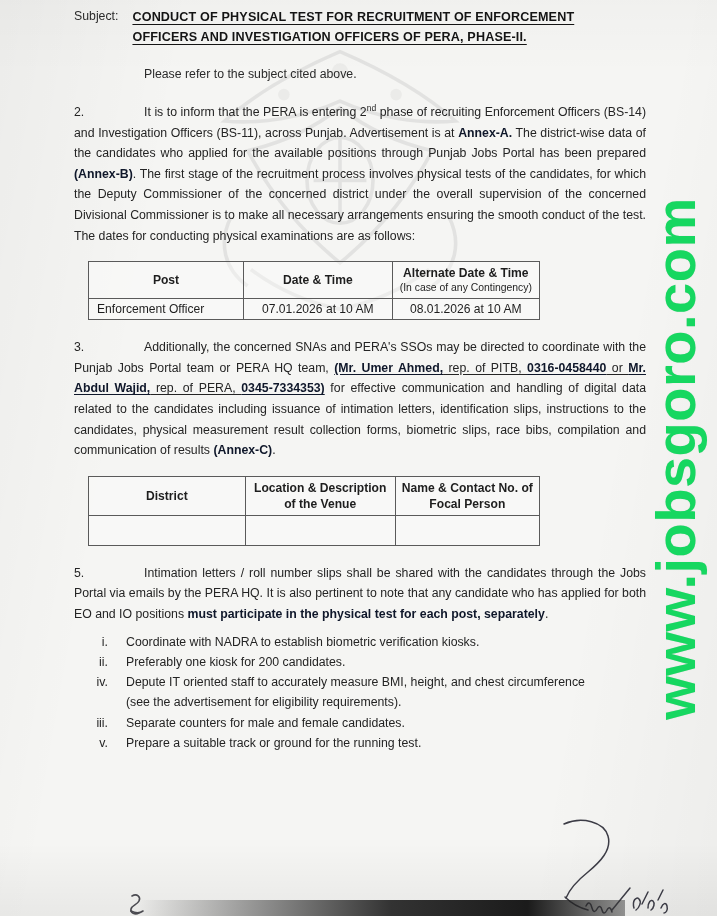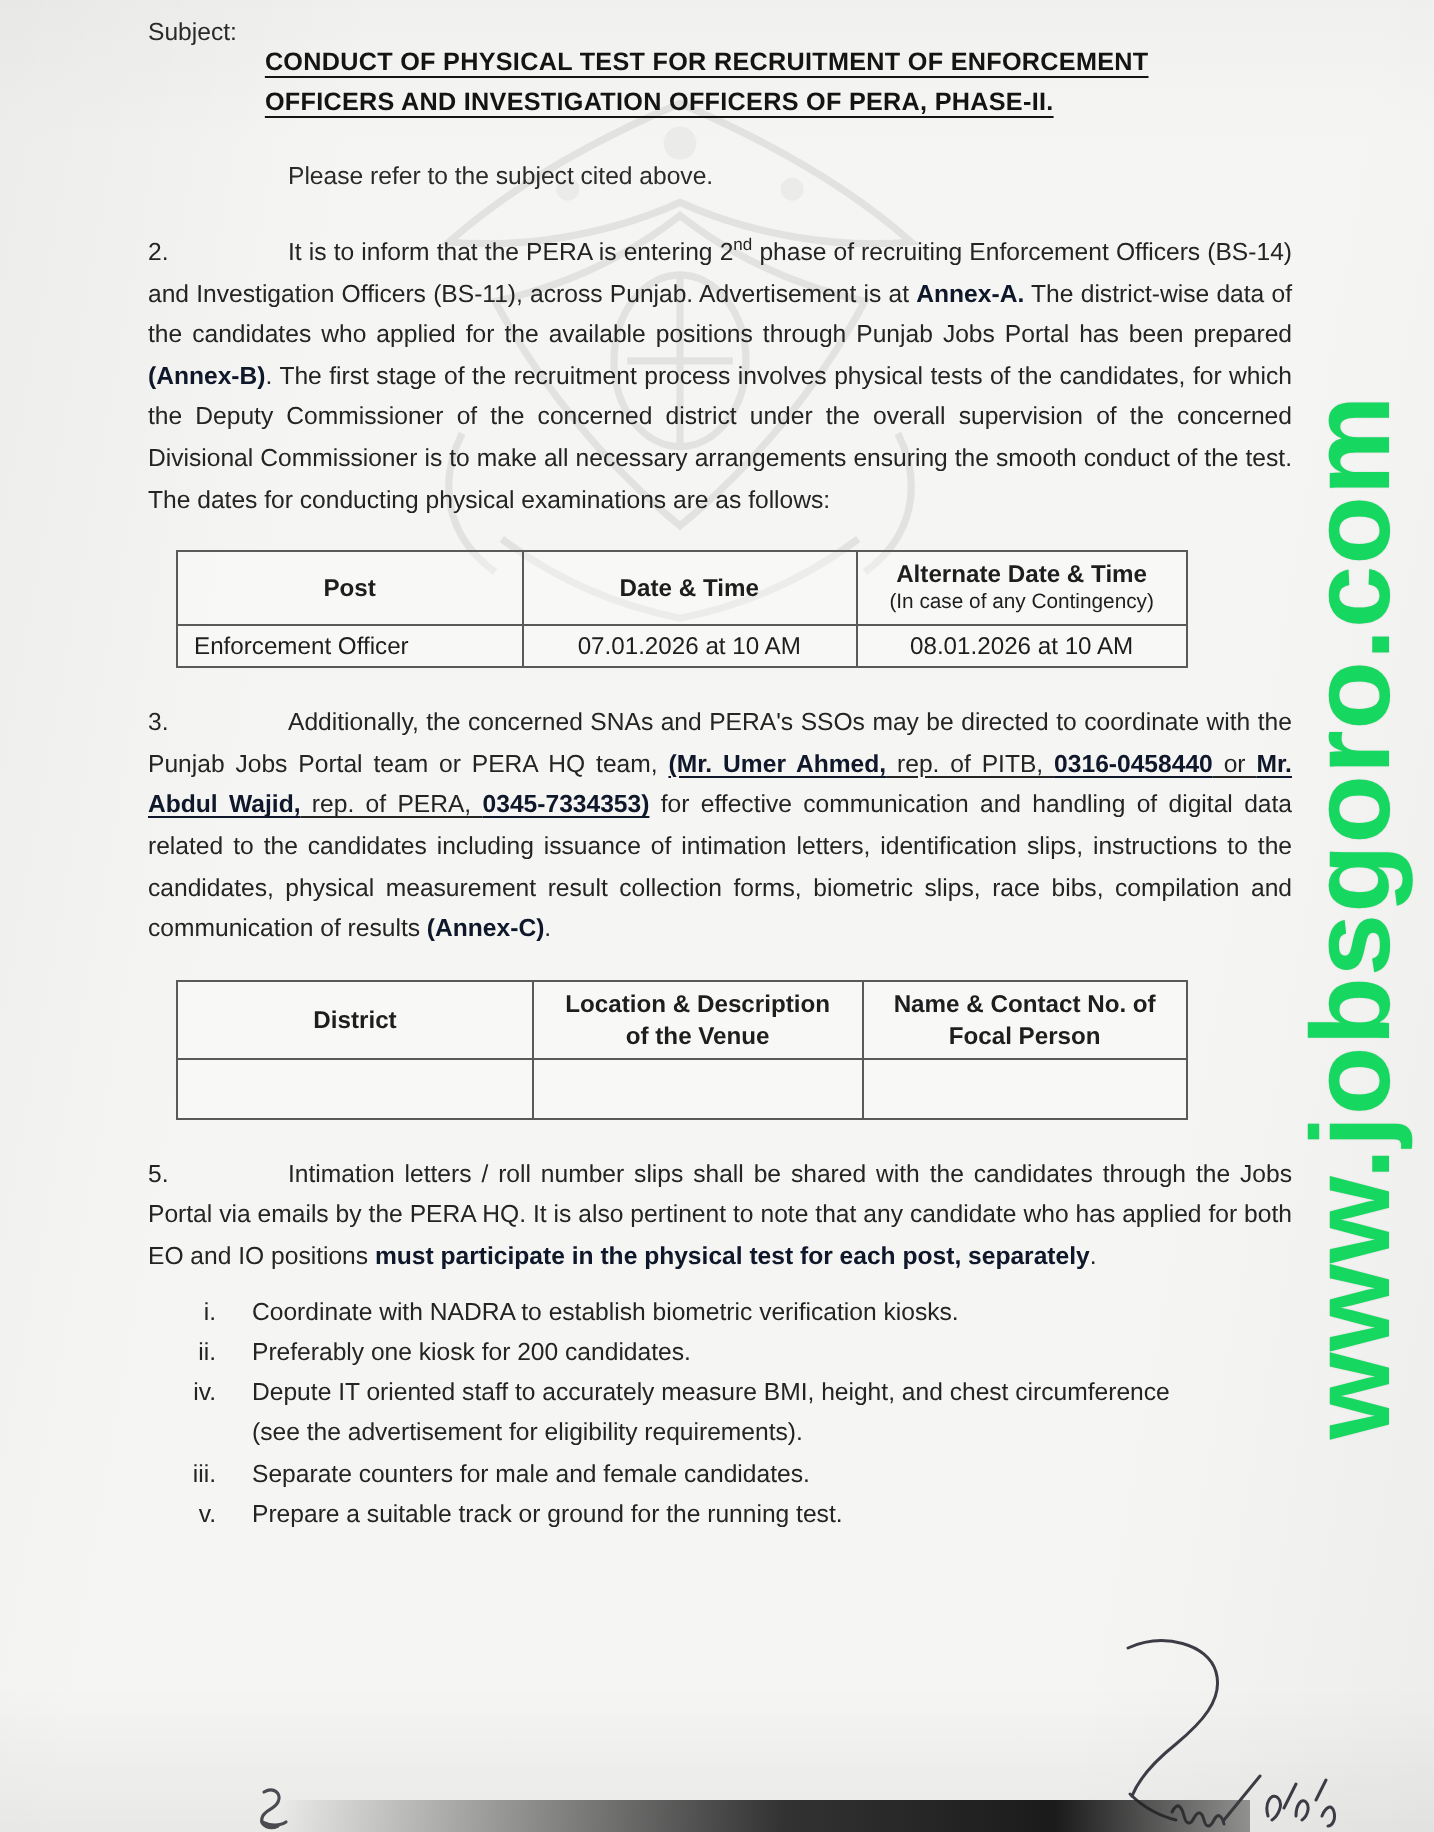--- a/index.html
+++ b/index.html
@@ -68,21 +68,20 @@
   .subject-text {
     font-size: 12.6px;
     font-weight: bold;
     letter-spacing: 0.15px;
     line-height: 19.5px;
     text-decoration: underline;
     text-underline-offset: 2.5px;
     text-decoration-thickness: 1px;
     color: #141414;
     max-width: 484px;
-    margin-top: 14px;
   }
 
   .refer-line {
     margin-top: 20px;
     margin-left: 70px;
     font-size: 12.3px;
     color: #2b2b2b;
   }
 
   .para {
@@ -98,21 +97,21 @@
     display: inline-block;
     width: 70px;
   }
   .para b { font-weight: bold; color: #0f172a; }
   .para .u { text-decoration: underline; text-underline-offset: 2px; }
   .para sup { font-size: 8.5px; vertical-align: super; }
 
   
   table.doc-table {
     border-collapse: collapse;
-    width: 506px;
+    width: 452px;
     margin: 15px 0 0 14px;
     background: rgba(255,255,255,0.35);
   }
   table.doc-table td, table.doc-table th {
     border: 1px solid #5a5a5a;
     padding: 3px 6px;
     font-size: 12.1px;
     color: #1e1e1e;
   }
   table.doc-table th {

